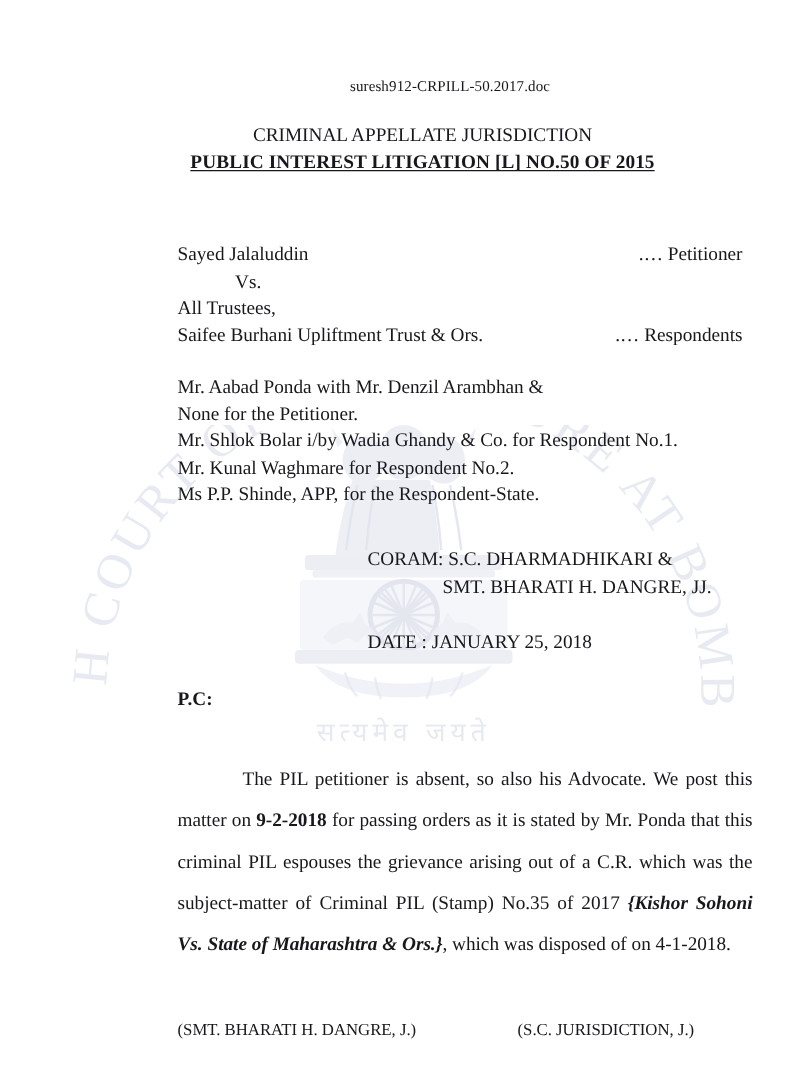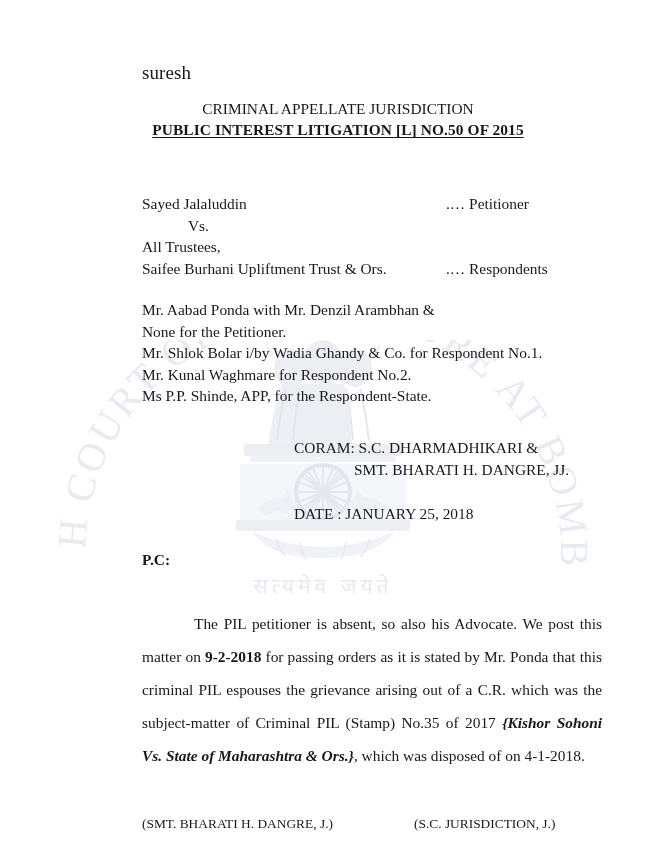--- a/index.html
+++ b/index.html
@@ -36,23 +36,23 @@
   }
   .wm-svg { display: block; width: 646px; height: 290px; }
 
   
   .doc-header {
     position: absolute;
     top: 62px;
     left: 142px;
     right: 58px;
     display: flex;
-    justify-content: space-between;
+    justify-content: center;
     align-items: baseline;
-    font-size: 19px;
+    font-size: 12px;
     letter-spacing: .1px;
   }
   .doc-header .hdr-right { margin-right: 10px; }
 
   
   .court-title {
     position: absolute;
     top: 98px;
     left: 70px;
     right: 40px;
@@ -76,21 +76,21 @@
     font-size: 15.4px;
     line-height: 21.5px;
   }
   .party-row {
     display: flex;
     justify-content: space-between;
     align-items: baseline;
     gap: 44px;
   }
   .party-row .side { white-space: pre; }
-  .party-row .role { width: 148px; text-align: left; }
+  .party-row .role { width: 148px; text-align: right; }
   .vs-line { padding-left: 46px; }
 
   
   .appearances {
     position: absolute;
     top: 299px;
     left: 142px;
     right: 40px;
     font-size: 15.4px;
     line-height: 21.5px;
@@ -216,20 +216,21 @@
           <path d="M370 198 q-4 14 -10 19"></path>
         </g>
       </g>
 
       <text x="323" y="253" text-anchor="middle" font-family="DejaVu Sans, sans-serif" font-size="21" fill="#e6e9f0" letter-spacing="4">सत्यमेव  जयते</text>
     </svg>
   </div>
 
   <div class="doc-header">
     <span>suresh</span>
+    <span class="hdr-right">912-CRPILL-50.2017.doc</span>
   </div>
 
   <div class="court-title">
     <div>CRIMINAL APPELLATE JURISDICTION</div>
     <div class="line3">PUBLIC INTEREST LITIGATION [L] NO.50 OF 2015</div>
   </div>
 
   <div class="parties">
     <div class="party-row">
       <span class="side">Sayed Jalaluddin</span>

